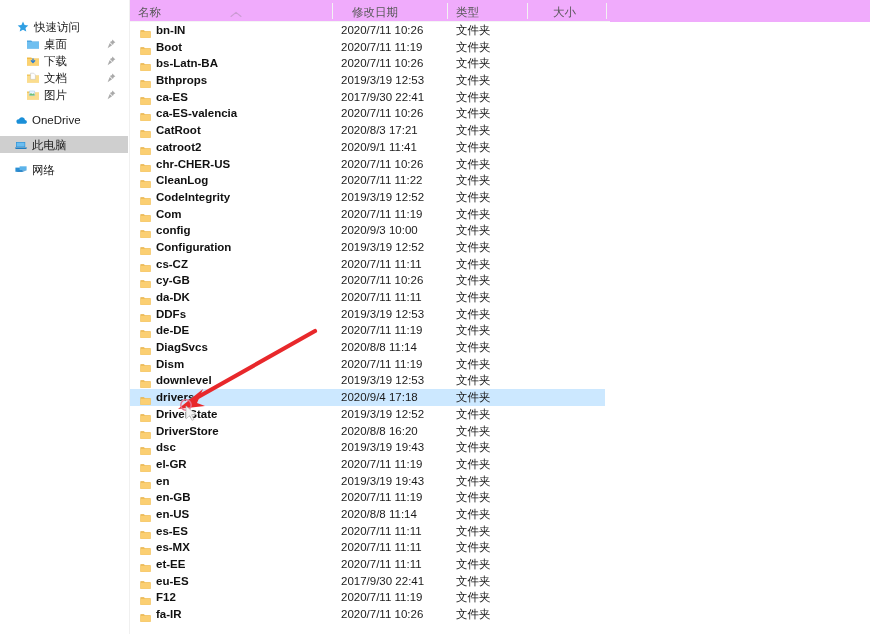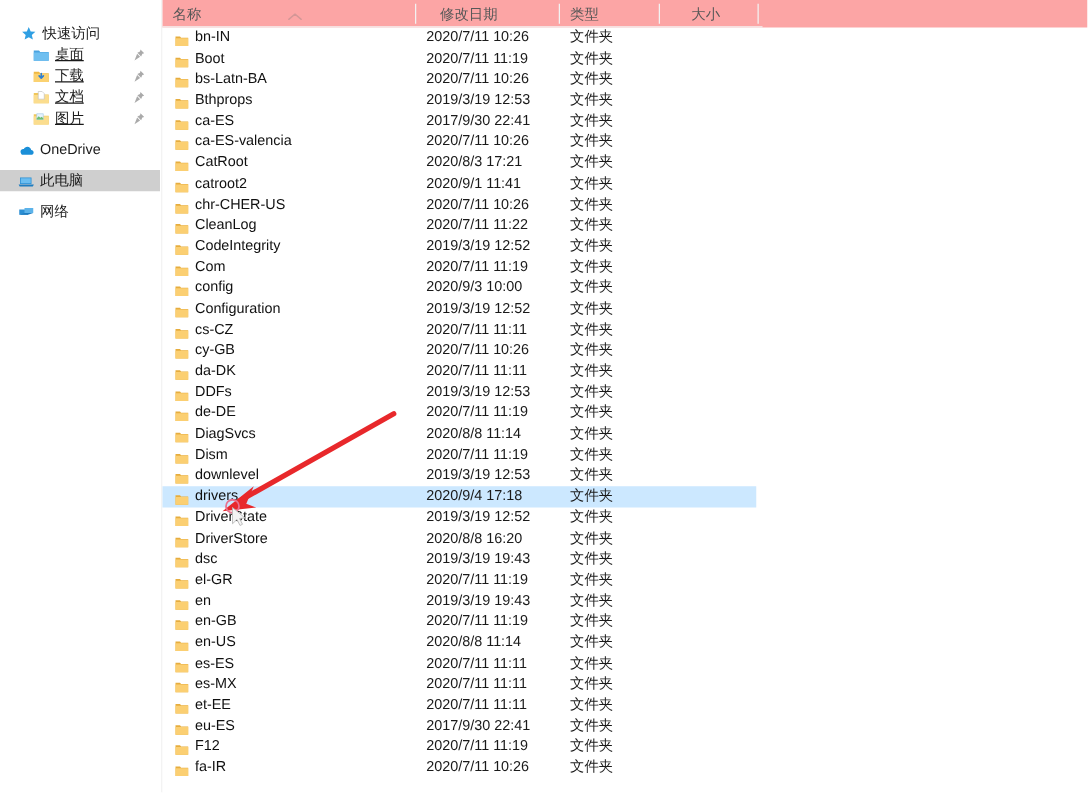--- a/index.html
+++ b/index.html
@@ -51,21 +51,21 @@
     display: flex;
     align-items: center;
     font-size: 11.5px;
     color: #1a1a1a;
     white-space: nowrap;
     cursor: default;
     padding-left: 8px;
     box-sizing: border-box;
   }
   .nav-item.group { padding-left: 16px; }
-  .nav-item.child { padding-left: 26px; text-decoration: underline; }
+  .nav-item.child { padding-left: 26px; }
   .nav-item.root  { padding-left: 14px; text-align: right; }
   .nav-item.selected { background: #cfcfcf; width: 128px; }
 
   .nav-gap { height: 8px; }
 
   .nav-ico {
     width: 14px; height: 14px;
     margin-right: 4px;
     flex: 0 0 14px;
     position: relative;
@@ -89,21 +89,21 @@
     height: 634px;
     background: #ffffff;
     flex: 1 1 auto;
   }
 
   
   #col-header {
     position: relative;
     height: 22px;
     width: 740px;
-    background: #fca5a5;
+    background: #f0abfc;
   }
   #col-header::after {
     content: "";
     position: absolute;
     left: 0; bottom: 0;
     width: 480px; height: 1px;
     background: #f4f4f4;
   }
   .col-head {
     position: absolute;
@@ -145,21 +145,21 @@
   .row.selected { background: #cce8ff; }
 
   .cell {
     position: absolute;
     top: 1px;
     font-size: 11.5px;
     line-height: 14px;
     color: #101010;
     white-space: nowrap;
   }
-  .c-name { left: 26px; }
+  .c-name { left: 26px; font-weight: bold; }
   .c-date { left: 211px; color: #1a1a1a; }
   .c-type { left: 326px; color: #1a1a1a; }
   .c-size { left: 423px; color: #1a1a1a; }
 
   .folder-ico {
     position: absolute;
     left: 10px;
     top: 3px;
     width: 11px;
     height: 10px;

